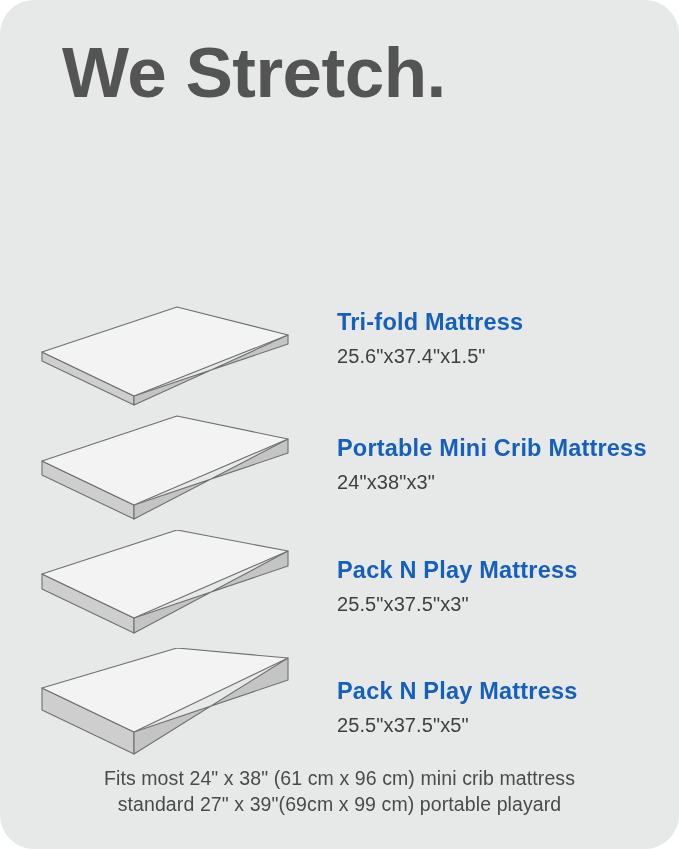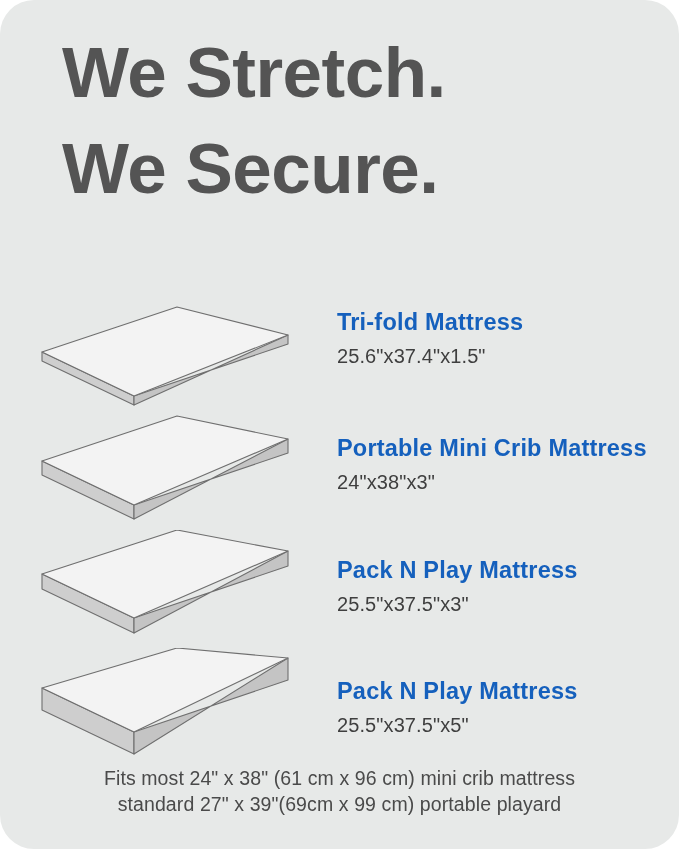--- a/index.html
+++ b/index.html
@@ -122,21 +122,20 @@
     margin: 0;
   }
 </style>
 </head>
 <body>
 
 <div id="panel">
 
   <div id="headline">
     <p class="headline-line">We Stretch.</p>
-    <p class="headline-line">We Secure.</p>
   </div>
 
   <div class="product-row" id="row-0">
     <div class="product-art">
       <svg viewBox="0 0 262 112" xmlns="http://www.w3.org/2000/svg">
         <g stroke="#6f6f6f" stroke-width="1.1" stroke-linejoin="round">
 
           <path d="M8,52 L8,61 L100,105 L100,96 Z" fill="#cecece"></path>
 
           <path d="M100,105 L100,96 L254,44 L254,35 Z" fill="#c4c4c4"></path>

